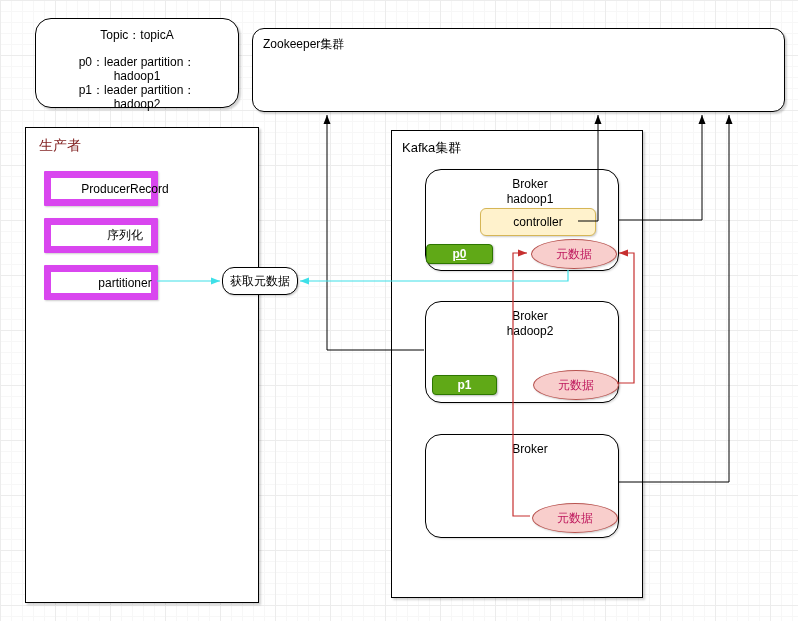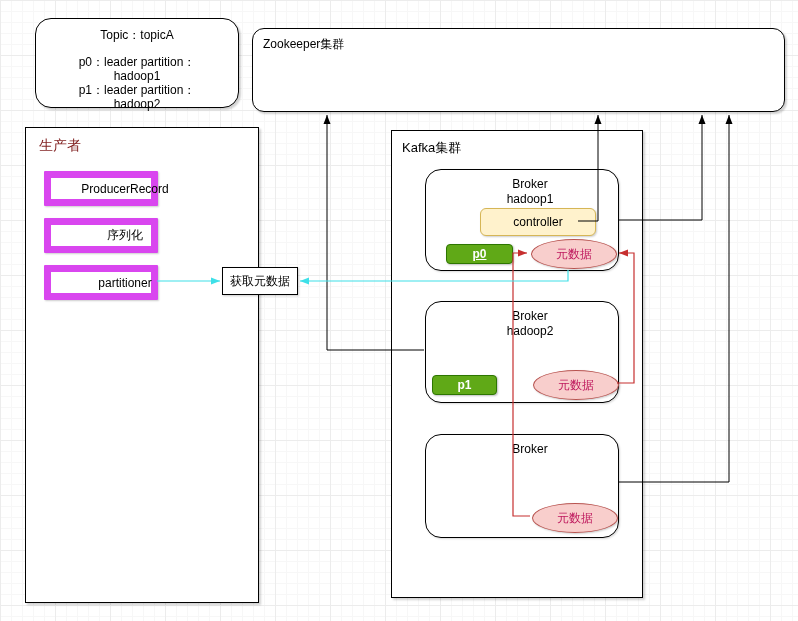--- a/index.html
+++ b/index.html
@@ -39,21 +39,21 @@
     box-shadow:1px 1px 2px rgba(0,0,0,0.2);margin-left:16px;}
   .partition-box{position:absolute;width:67px;height:20px;background:#60a917;
     border:1px solid #2d7600;border-radius:4px;box-sizing:border-box;
     display:flex;align-items:center;justify-content:center;
     font-size:12px;font-weight:bold;color:#ffffff;
     box-shadow:1px 1px 2px rgba(0,0,0,0.25);}
   .metadata-ellipse{position:absolute;width:86px;height:30px;background:#f8cecc;
     border:1px solid #b85450;border-radius:50%;box-sizing:border-box;
     display:flex;align-items:center;justify-content:center;font-size:12px;color:#be185d;
     box-shadow:1px 1px 2px rgba(0,0,0,0.2);}
-  .fetch-box{left:222px;top:267px;width:76px;height:28px;border-radius:0;
+  .fetch-box{left:222px;top:267px;width:76px;height:28px;border-radius:12px;
     display:flex;align-items:center;justify-content:center;font-size:12px;
     box-shadow:1px 1px 2px rgba(0,0,0,0.2);z-index:5;}
   svg.wires{position:absolute;left:0;top:0;z-index:6;pointer-events:none;}
 </style>
 </head>
 <body>
 
 <div class="canvas">
 
   <div class="shape shadow topic-box">
@@ -89,21 +89,21 @@
     <span class="kafka-label">Kafka集群</span>
 
     <div class="broker-box" style="top:38px;height:102px;">
       <div class="broker-title">
         <div>Broker</div>
         <div>hadoop1</div>
       </div>
       <div class="controller-box">
         <span>controller</span>
       </div>
-      <div class="partition-box" style="left:20px;top:74px;text-decoration:underline;">
+      <div class="partition-box" style="left:0;top:74px;text-decoration:underline;">
         <span>p0</span>
       </div>
       <div class="metadata-ellipse" style="left:105px;top:69px;">
         <span>元数据</span>
       </div>
     </div>
 
     <div class="broker-box" style="top:170px;height:102px;">
       <div class="broker-title">
         <div>Broker</div>

